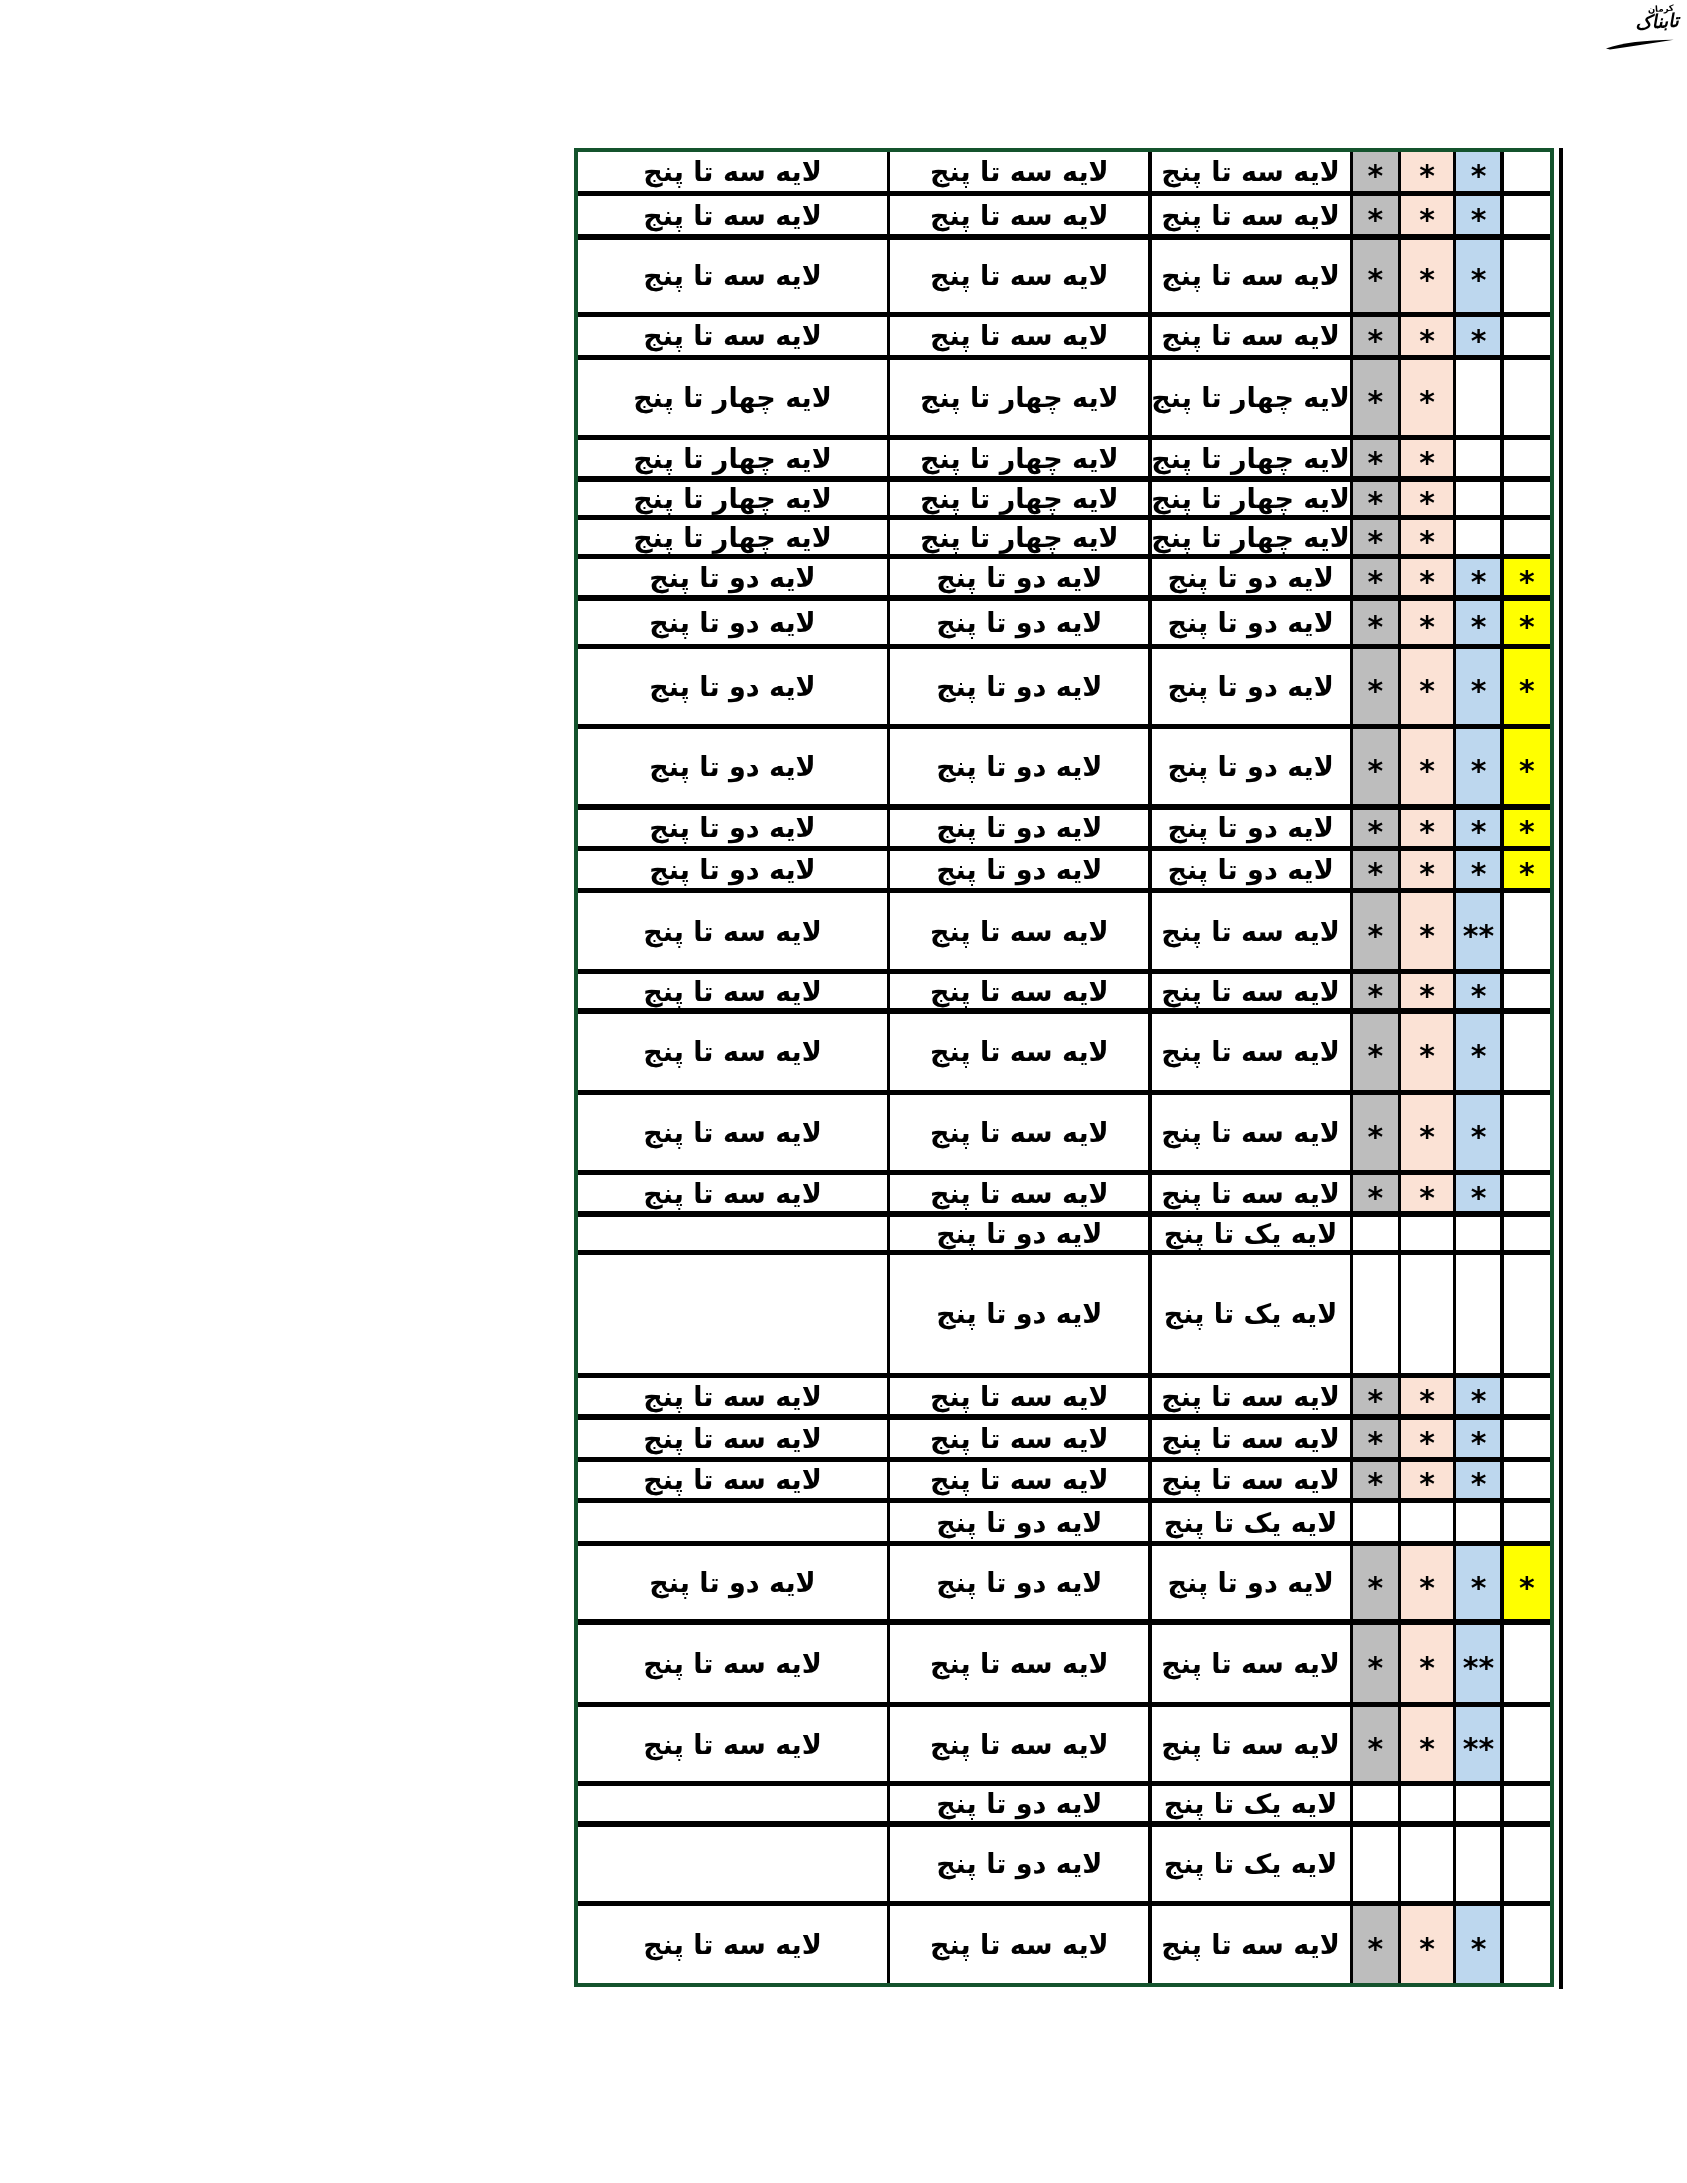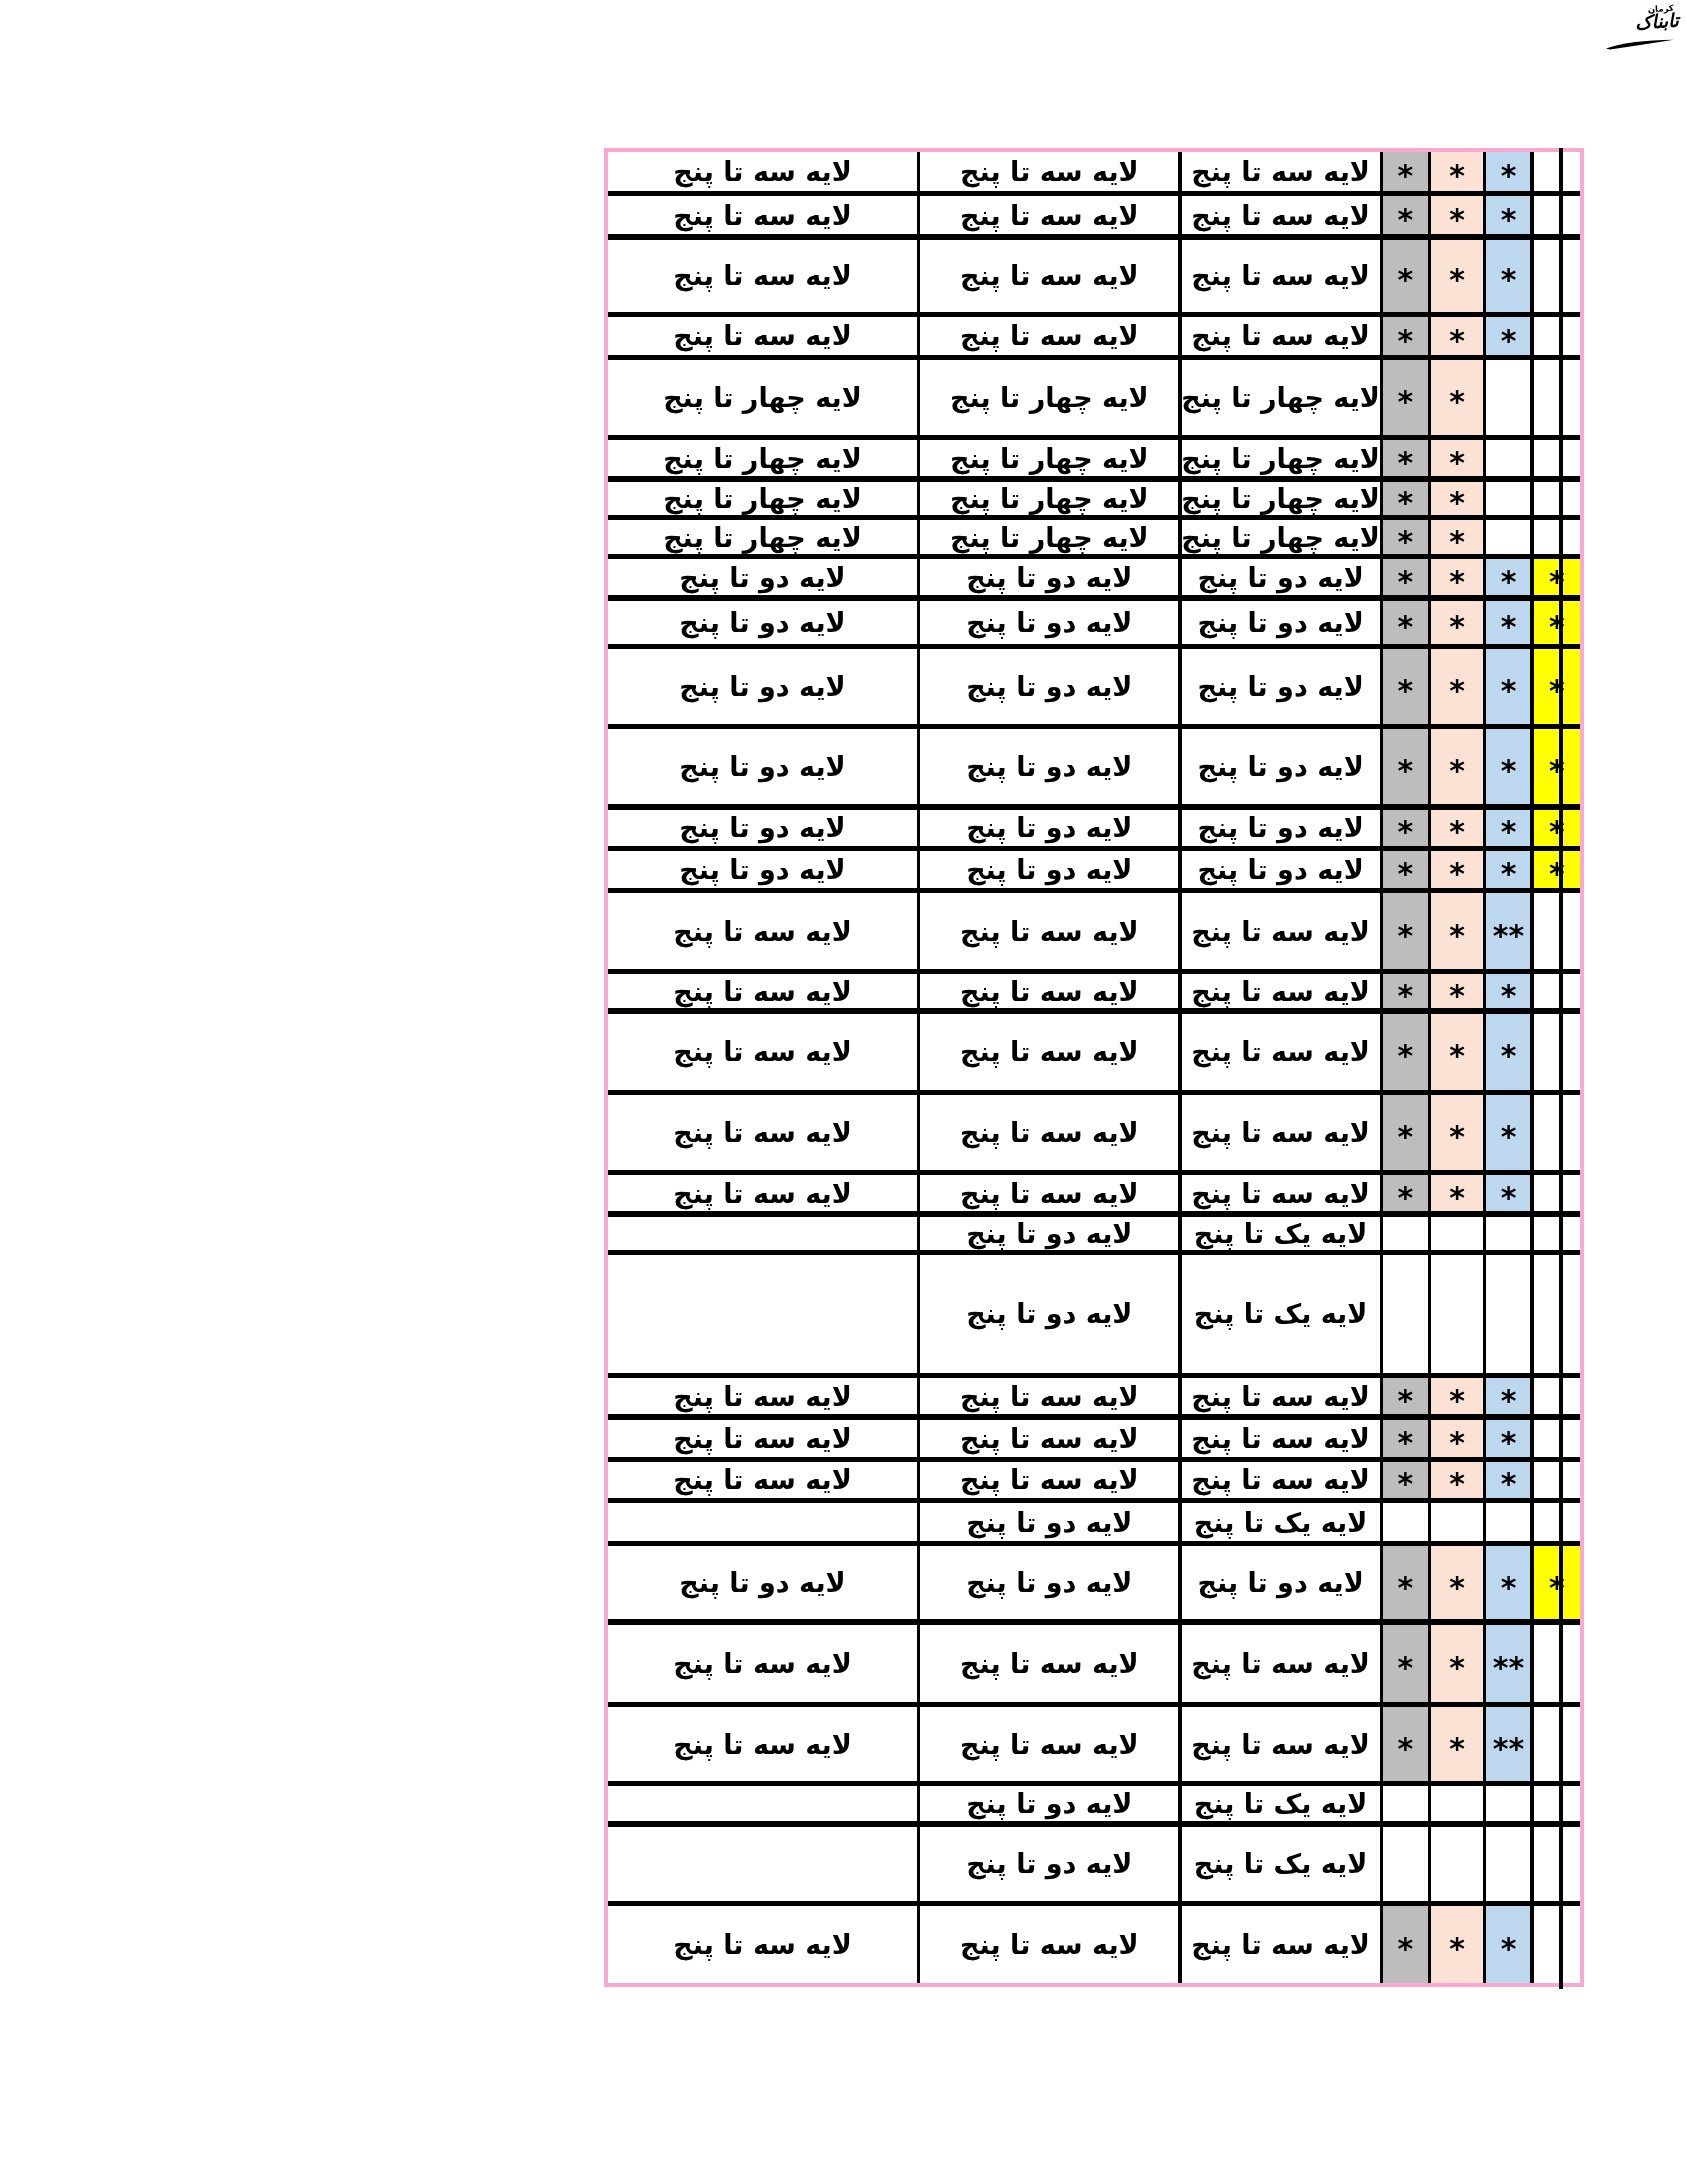--- a/index.html
+++ b/index.html
@@ -33,24 +33,24 @@
     font-weight:700;
     font-style:italic;
     line-height:1;
     margin-top:-1.3px;
   }
   .logo svg{position:absolute;left:-2.6px;bottom:-4px;}
 
   
   .layers-table{
     position:absolute;
-    left:604px;top:148px;
+    left:574px;top:148px;
     display:grid;
     background:#000;
-    border:4px solid #f9a8d4;
+    border:4px solid #14532d;
     text-align:right;
   }
   .cell{
     display:flex;
     align-items:center;
     justify-content:center;
     background:#fff;
     overflow:hidden;
   }
   .text-cell{

